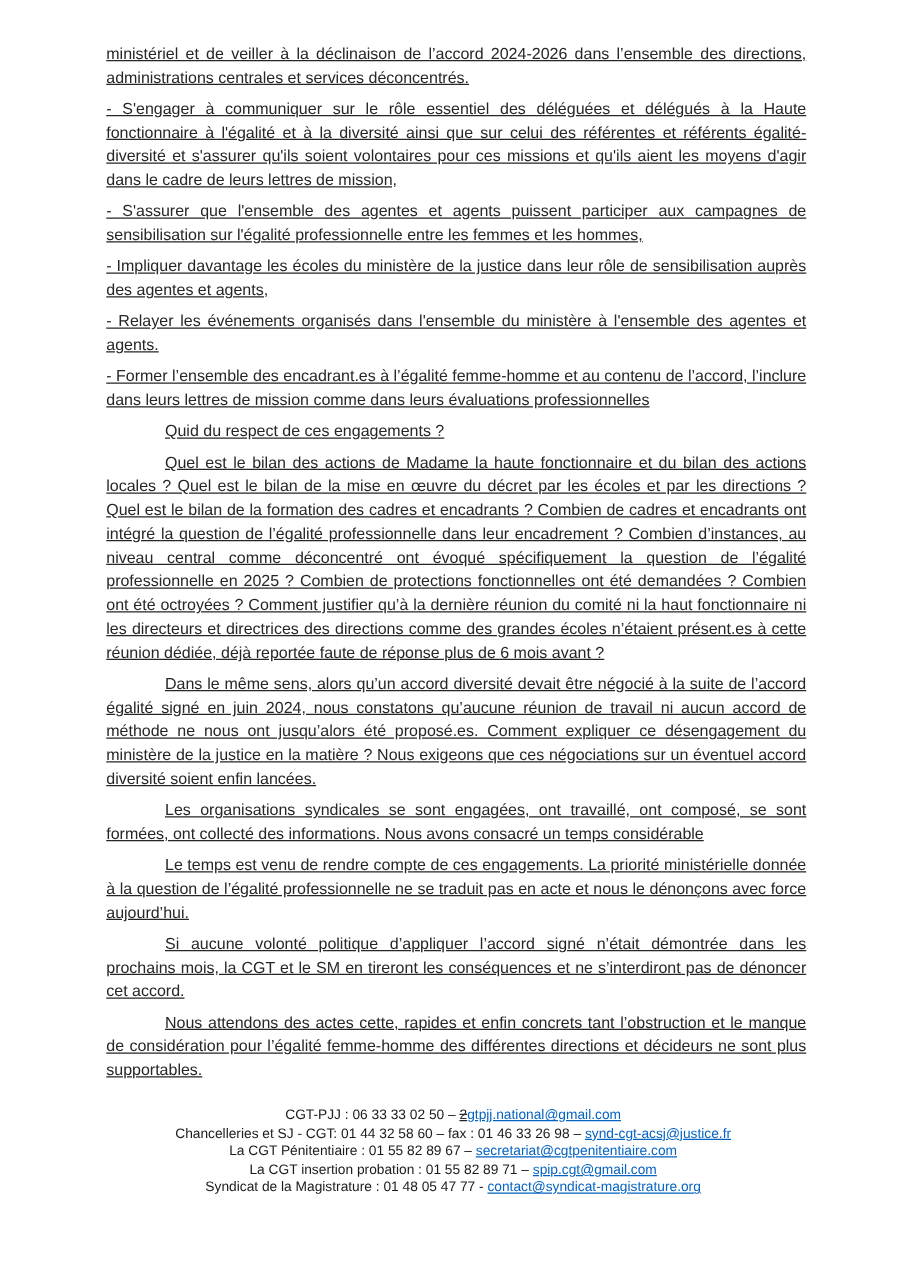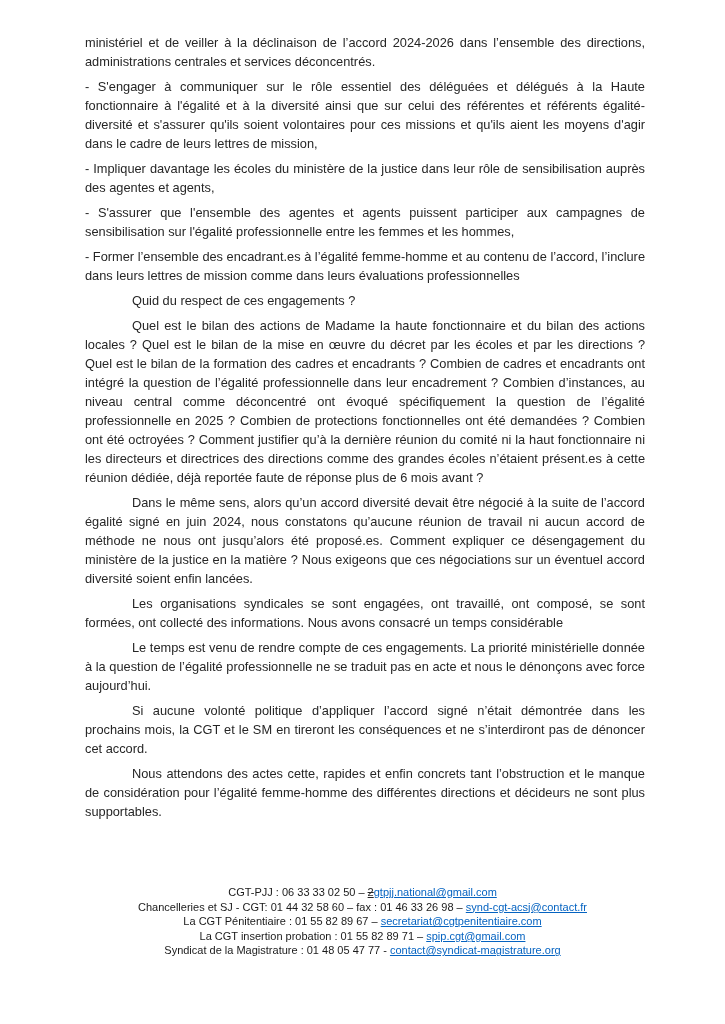--- a/index.html
+++ b/index.html
@@ -23,20 +23,21 @@
     left: 85px;
     width: 560px;
   }
   .doc-body p.para {
     margin: 0 0 6px 0;
     font-size: 12.8px;
     line-height: 19px;
     text-align: justify;
     text-justify: inter-word;
     color: #262626;
+    text-decoration: underline;
   }
   .doc-body p.para.indent {
     text-indent: 47px;
   }
   .doc-footer {
     position: absolute;
     left: 0;
     right: 0;
     bottom: 66px;
     text-align: center;
@@ -55,31 +56,32 @@
     text-decoration: line-through underline;
   }
 </style>
 </head>
 <body>
 
 <div class="page">
   <div class="doc-body">
       <p class="para">ministériel et de veiller à la déclinaison de l’accord 2024-2026 dans l’ensemble des directions, administrations centrales et services déconcentrés.</p>
       <p class="para">- S'engager à communiquer sur le rôle essentiel des déléguées et délégués à la Haute fonctionnaire à l'égalité et à la diversité ainsi que sur celui des référentes et référents égalité-diversité et s'assurer qu'ils soient volontaires pour ces missions et qu'ils aient les moyens d'agir dans le cadre de leurs lettres de mission,</p>
+      <p class="para">- S'assurer que l'ensemble des agentes et agents puissent participer aux campagnes de sensibilisation sur l'égalité professionnelle entre les femmes et les hommes,</p>
       <p class="para">- Impliquer davantage les écoles du ministère de la justice dans leur rôle de sensibilisation auprès des agentes et agents,</p>
-      <p class="para">- S'assurer que l'ensemble des agentes et agents puissent participer aux campagnes de sensibilisation sur l'égalité professionnelle entre les femmes et les hommes,</p>
+      <p class="para">- Relayer les événements organisés dans l'ensemble du ministère à l'ensemble des agentes et agents.</p>
       <p class="para">- Former l’ensemble des encadrant.es à l’égalité femme-homme et au contenu de l’accord, l’inclure dans leurs lettres de mission comme dans leurs évaluations professionnelles</p>
       <p class="para indent">Quid du respect de ces engagements ?</p>
       <p class="para indent">Quel est le bilan des actions de Madame la haute fonctionnaire et du bilan des actions locales ? Quel est le bilan de la mise en œuvre du décret par les écoles et par les directions ? Quel est le bilan de la formation des cadres et encadrants ? Combien de cadres et encadrants ont intégré la question de l’égalité professionnelle dans leur encadrement ? Combien d’instances, au niveau central comme déconcentré ont évoqué spécifiquement la question de l’égalité professionnelle en 2025 ? Combien de protections fonctionnelles ont été demandées ? Combien ont été octroyées ? Comment justifier qu’à la dernière réunion du comité ni la haut fonctionnaire ni les directeurs et directrices des directions comme des grandes écoles n’étaient présent.es à cette réunion dédiée, déjà reportée faute de réponse plus de 6 mois avant ?</p>
       <p class="para indent">Dans le même sens, alors qu’un accord diversité devait être négocié à la suite de l’accord égalité signé en juin 2024, nous constatons qu’aucune réunion de travail ni aucun accord de méthode ne nous ont jusqu’alors été proposé.es. Comment expliquer ce désengagement du ministère de la justice en la matière ? Nous exigeons que ces négociations sur un éventuel accord diversité soient enfin lancées.</p>
       <p class="para indent">Les organisations syndicales se sont engagées, ont travaillé, ont composé, se sont formées, ont collecté des informations. Nous avons consacré un temps considérable</p>
       <p class="para indent">Le temps est venu de rendre compte de ces engagements. La priorité ministérielle donnée à la question de l’égalité professionnelle ne se traduit pas en acte et nous le dénonçons avec force aujourd’hui.</p>
       <p class="para indent">Si aucune volonté politique d’appliquer l’accord signé n’était démontrée dans les prochains mois, la CGT et le SM en tireront les conséquences et ne s’interdiront pas de dénoncer cet accord.</p>
       <p class="para indent">Nous attendons des actes cette, rapides et enfin concrets tant l’obstruction et le manque de considération pour l’égalité femme-homme des différentes directions et décideurs ne sont plus supportables.</p>
     </div>
   <div class="doc-footer">
       <div class="footer-line"><span>CGT-PJJ : 06 33 33 02 50 – </span><span class="strike">2</span><a class="email-link" href="#">gtpjj.national@gmail.com</a></div>
-      <div class="footer-line"><span>Chancelleries et SJ - CGT: 01 44 32 58 60 – fax : 01 46 33 26 98 – </span><a class="email-link" href="#">synd-cgt-acsj@contact.fr</a></div>
+      <div class="footer-line"><span>Chancelleries et SJ - CGT: 01 44 32 58 60 – fax : 01 46 33 26 98 – </span><a class="email-link" href="#">synd-cgt-acsj@justice.fr</a></div>
       <div class="footer-line"><span>La CGT Pénitentiaire : 01 55 82 89 67 – </span><a class="email-link" href="#">secretariat@cgtpenitentiaire.com</a></div>
       <div class="footer-line"><span>La CGT insertion probation : 01 55 82 89 71 – </span><a class="email-link" href="#">spip.cgt@gmail.com</a></div>
       <div class="footer-line"><span>Syndicat de la Magistrature : 01 48 05 47 77 - </span><a class="email-link" href="#">contact@syndicat-magistrature.org</a></div>
     </div>
 </div>
 
 </body></html>

